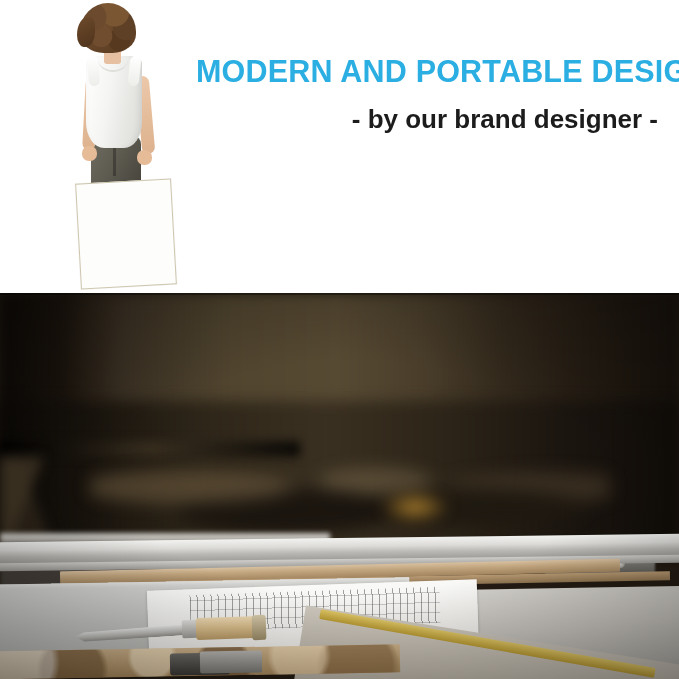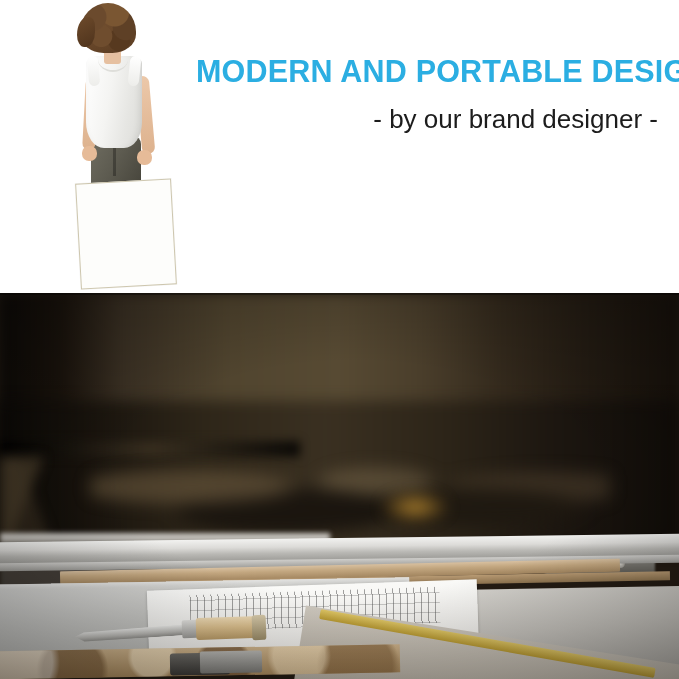--- a/index.html
+++ b/index.html
@@ -35,21 +35,21 @@
     color:#2BAEE2;
     white-space:nowrap;
     line-height:1.1;
   }
   .subheadline{
     position:absolute;
     left:196px;top:105px;
     width:462px;
     text-align:right;
     font-size:26px;
-    font-weight:normal;
+    font-weight:bold;
     color:#1c1c1c;
     white-space:nowrap;
     line-height:1.15;
   }
 
   
   #boy-figure{
     position:absolute;left:36px;top:0px;width:146px;height:293px;
   }
   

